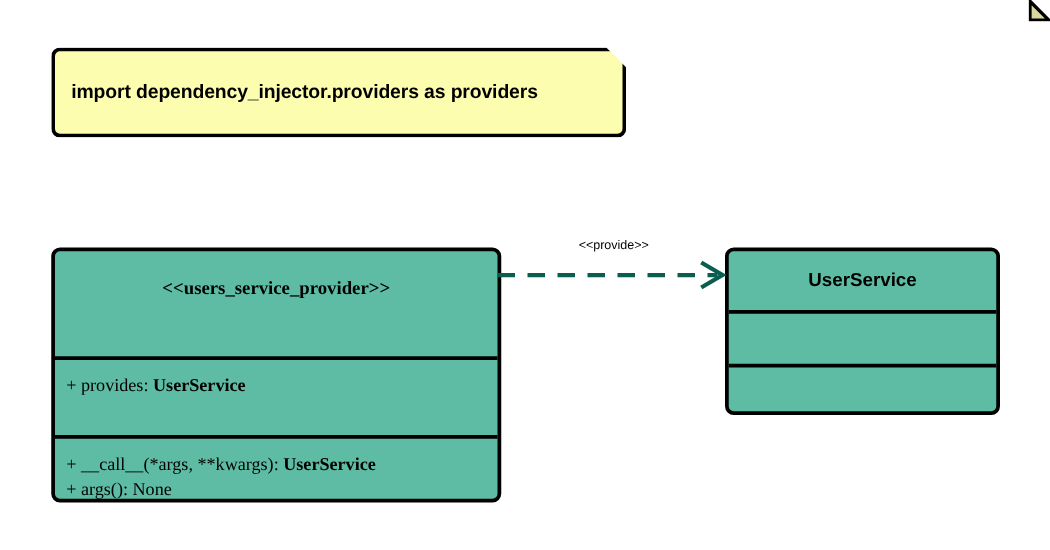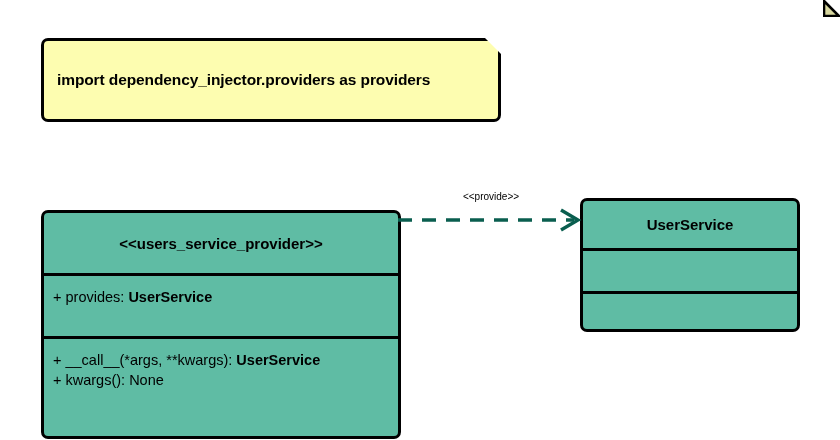--- a/index.html
+++ b/index.html
@@ -21,21 +21,21 @@
     width: 840px;
     height: 440px;
   }
 
   
   .note {
     position: absolute;
     left: 41px;
     top: 38px;
     width: 460px;
-    height: 84px;
+    height: 72px;
     background: #fdfdb0;
     border: 3px solid #000000;
     border-radius: 7px;
     box-sizing: border-box;
     
     clip-path: polygon(0 0, calc(100% - 16px) 0, 100% 16px, 100% 100%, 0 100%);
     padding-left: 39px;
   }
   .note-fold {
     position: absolute;
@@ -93,26 +93,27 @@
     line-height: 20px;
   }
   .member {
     white-space: nowrap;
   }
   .member b { font-weight: bold; }
 
   
   #provider-class {
     left: 41px;
-    top: 210px;
+    top: 198px;
     width: 360px;
-    height: 229px;
+    height: 204px;
+    font-family: Liberation Serif, serif;
   }
   #provider-class .cls-header { height: 60px; }
-  #provider-class .attrs       { height: 63px; }
+  #provider-class .attrs       { height: 63px; margin-top: 24px; }
   #provider-class .ops         { flex: 1; }
 
   
   #service-class {
     left: 580px;
     top: 198px;
     width: 220px;
     height: 134px;
   }
   #service-class .cls-header { height: 47px; }
@@ -156,21 +157,21 @@
     <div class="compartment cls-header">
       <div>&lt;&lt;users_service_provider&gt;&gt;</div>
     </div>
 
     <div class="compartment cls-body attrs">
       <div class="member"><span>+ provides: </span><b>UserService</b></div>
     </div>
 
     <div class="compartment cls-body ops">
       <div class="member"><span>+ __call__(*args, **kwargs): </span><b>UserService</b></div>
-      <div class="member"><span>+ kwargs(): None</span><b></b></div>
+      <div class="member"><span>+ args(): None</span><b></b></div>
     </div>
   </div>
 
   <div class="uml-class" id="service-class">
 
     <div class="compartment cls-header">
       <div>UserService</div>
     </div>
 
     <div class="compartment cls-body attrs"></div>

